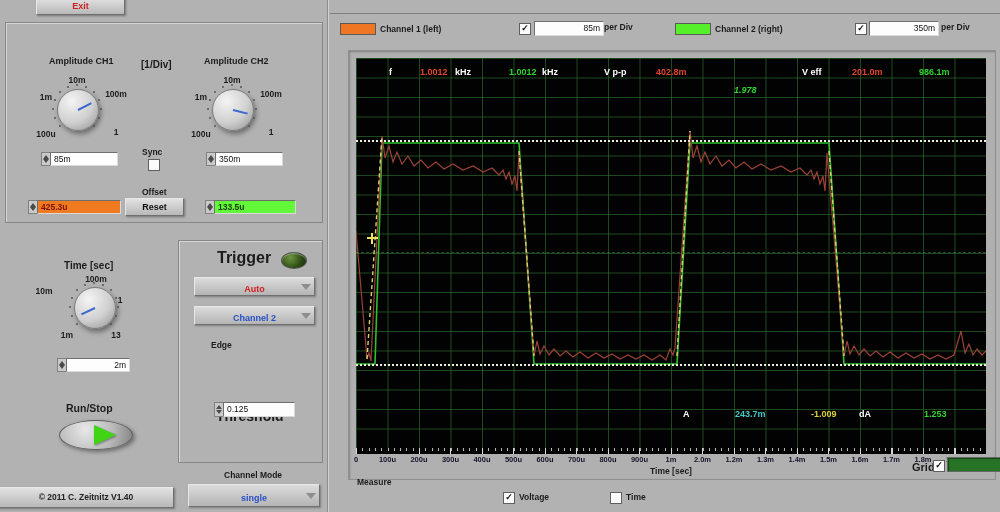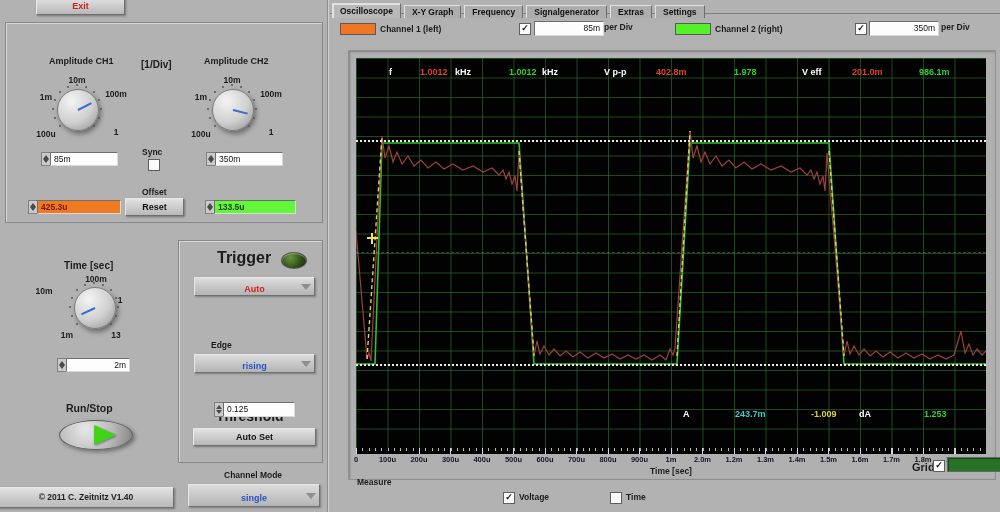--- a/index.html
+++ b/index.html
@@ -183,46 +183,44 @@
   </div>
 
   <div class="abs panelbox" style="left:178px;top:240px;width:143px;height:221px;">
     <span class="abs lbl" style="left:38px;top:8px;font-size:16px;">Trigger</span>
     <div class="abs" id="trig-led" style="left:102px;top:11px;"></div>
 
     <div class="abs dd" style="left:15px;top:36px;width:119px;height:17px;line-height:17px;">
       <span class="ddtext" style="color:#d42020;">Auto</span>
       <span class="arr"></span>
     </div>
+    <div class="abs dd" style="left:15px;top:65px;width:119px;height:17px;line-height:17px;">
+      <span class="ddtext" style="color:#2a52c8;">Channel 2</span>
+      <span class="arr"></span>
+    </div>
 
     <span class="abs lbl" style="left:32px;top:99px;font-size:8.5px;">Edge</span>
-    <div class="abs dd" style="left:15px;top:113px;width:119px;height:17px;line-height:17px;">
-      <span class="ddtext" style="color:#2a52c8;">rising</span>
-      <span class="arr"></span>
-    </div>
 
     <span class="abs lbl" style="left:37px;top:167px;font-size:14px;">Threshold</span>
     <div class="abs spin" style="left:35px;top:161px;height:13px;"></div>
     <div class="abs field" style="left:44px;top:161px;width:64px;height:13px;line-height:13px;">0.125</div>
 
-    <div class="abs btn" style="left:14px;top:187px;width:121px;height:16px;line-height:16px;font-weight:bold;font-size:9px;color:#111;">Auto Set</div>
   </div>
 
   <div class="abs btn" style="left:-2px;top:487px;width:174px;height:19px;line-height:19px;font-weight:bold;font-size:8.5px;color:#222;">© 2011   C. Zeitnitz V1.40</div>
   <span class="abs lbl" style="left:224px;top:470px;font-size:8.5px;">Channel Mode</span>
   <div class="abs dd" style="left:188px;top:484px;width:130px;height:21px;line-height:21px;">
     <span class="ddtext" style="color:#2a52c8;">single</span>
     <span class="arr"></span>
   </div>
 
   <div class="abs" style="left:327px;top:0;width:1px;height:512px;background:#8d8d8d;"></div>
   <div class="abs" style="left:328px;top:0;width:1px;height:512px;background:#cfcfcf;"></div>
 
   <div class="abs" style="left:330px;top:13px;width:670px;height:1px;background:#7e7e7e;"></div>
-  <div id="tabstrip"><div class="tab active">Oscilloscope</div><div class="tab">X-Y Graph</div><div class="tab">Frequency</div><div class="tab">Signalgenerator</div><div class="tab">Extras</div><div class="tab">Settings</div></div>
 
   <div class="abs swatch" style="left: 340px; top: 23px; width: 34px; height: 10px; background: rgb(239, 118, 34);"></div>
   <span class="abs lbl" style="left:380px;top:24px;font-size:8.5px;">Channel 1 (left)</span>
   <div class="abs chk" style="left:519px;top:23px;">✓</div>
   <div class="abs field" style="left:534px;top:21px;width:62px;height:13px;text-align:right;">85m</div>
   <span class="abs lbl" style="left:604px;top:22px;font-size:8.5px;">per Div</span>
 
   <div class="abs swatch" style="left: 675px; top: 23px; width: 34px; height: 10px; background: rgb(85, 240, 42);"></div>
   <span class="abs lbl" style="left:715px;top:24px;font-size:8.5px;">Channel 2 (right)</span>
   <div class="abs chk" style="left:855px;top:23px;">✓</div>
@@ -248,21 +246,21 @@
           <div class="abs cursorline" style="top: 306px;"></div>
         </div>
       <div id="measure-top-row">
           <span class="mval" style="left: 33px; top: 9px; color: rgb(255, 255, 255);">f</span>
           <span class="mval" style="left: 64px; top: 9px; color: rgb(224, 69, 44);">1.0012</span>
           <span class="mval" style="left: 99px; top: 9px; color: rgb(255, 255, 255);">kHz</span>
           <span class="mval" style="left: 153px; top: 9px; color: rgb(47, 212, 47);">1.0012</span>
           <span class="mval" style="left: 186px; top: 9px; color: rgb(255, 255, 255);">kHz</span>
           <span class="mval" style="left: 248px; top: 9px; color: rgb(255, 255, 255);">V p-p</span>
           <span class="mval" style="left: 300px; top: 9px; color: rgb(224, 69, 44);">402.8m</span>
-          <span class="mval" style="left: 378px; top: 9px; color: rgb(47, 212, 47);">1.978</span>
+          <span class="mval" style="left: 378px; top: 27px; color: rgb(47, 212, 47); font-style: italic;">1.978</span>
           <span class="mval" style="left: 446px; top: 9px; color: rgb(255, 255, 255);">V eff</span>
           <span class="mval" style="left: 496px; top: 9px; color: rgb(224, 69, 44);">201.0m</span>
           <span class="mval" style="left: 563px; top: 9px; color: rgb(47, 212, 47); text-align: right;">986.1m</span>
         </div>
       <div id="cursor-value-row">
           <span class="mval" style="left: 327px; top: 351px; color: rgb(255, 255, 255);">A</span>
           <span class="mval" style="left: 379px; top: 351px; color: rgb(69, 200, 200);">243.7m</span>
           <span class="mval" style="left: 455px; top: 351px; color: rgb(221, 208, 64);">-1.009</span>
           <span class="mval" style="left: 503px; top: 351px; color: rgb(255, 255, 255);">dA</span>
           <span class="mval" style="left: 568px; top: 351px; color: rgb(47, 212, 47);">1.253</span>

